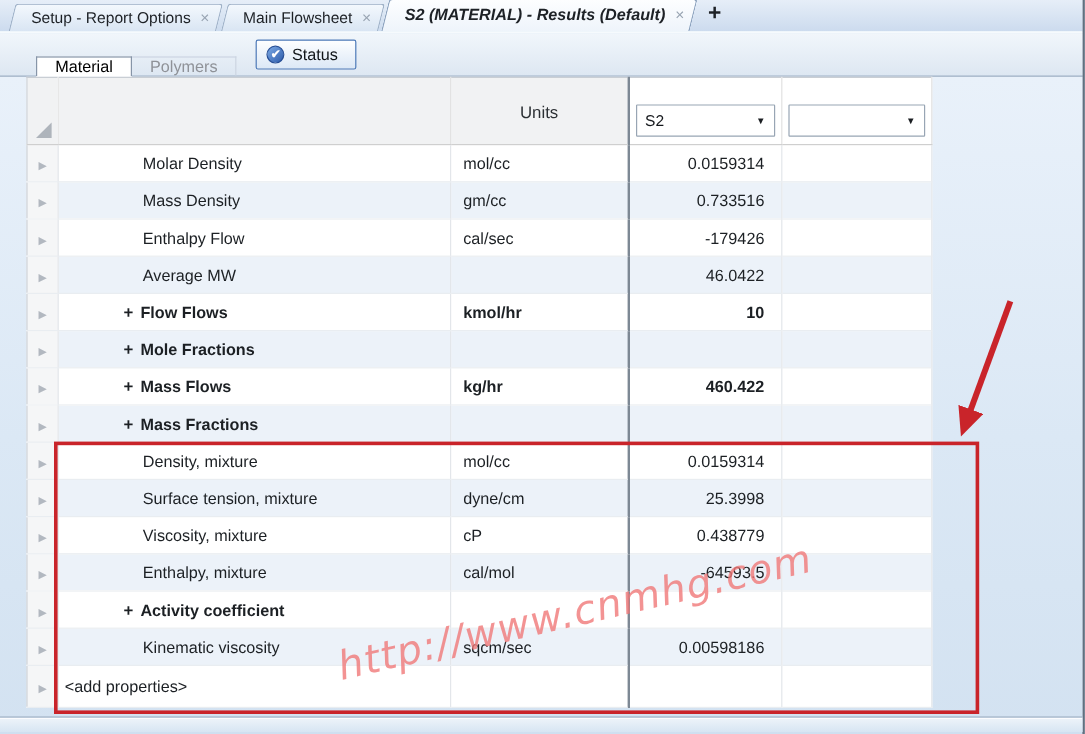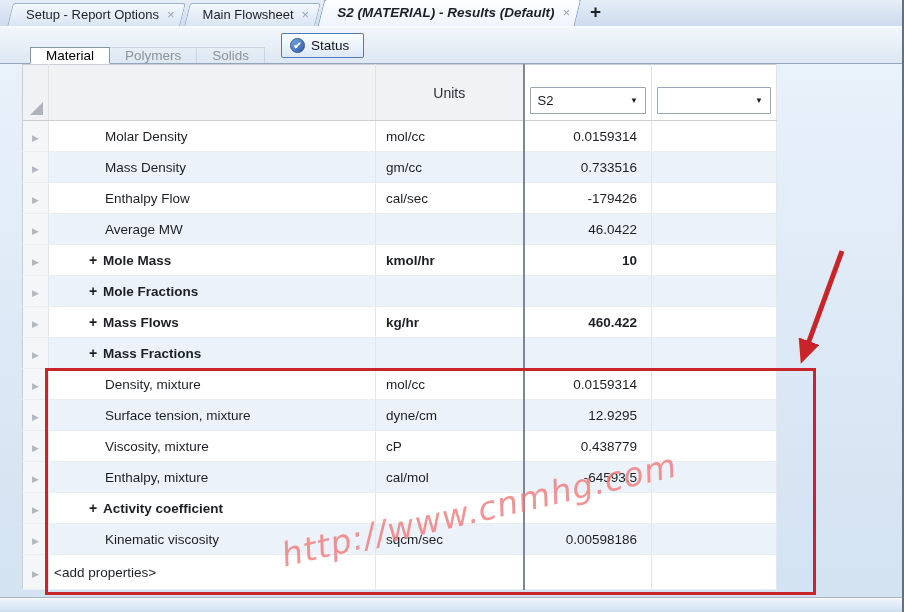--- a/index.html
+++ b/index.html
@@ -69,21 +69,21 @@
     font-size:13px; color:#15181c; border-radius:1px; }
   .dd .caret { font-size:8px; color:#1b1e22; }
 
   .grid tbody td { height:31px; font-size:13.5px; color:#1c2024;
     border-right:1px solid #e3e6ea; border-bottom:1px solid #e9edf1; }
   tr.alt td { background:#ecf2f9; }
   td.rowhdr { background:#f5f6f7; border-right:1px solid #d0d3d8;
     border-bottom:1px solid #dbdee2; text-align:center; }
   tr.alt td.rowhdr { background:#f5f6f7; }
   .row-arrow { color:#b2b8c0; font-size:9px; }
-  td.name { padding-left:56px; }
+  td.name { padding-left:70px; }
   td.units { padding-left:10px; }
   td.value { text-align:right; padding-right:14px; }
   tr.group td.name, tr.group td.units, tr.group td.value { font-weight:bold; }
   .plus { display:inline-block; width:14px; margin-left:-16px; font-weight:900;
     font-size:14px; }
   tr.addrow td { height:35px; }
   td.addlink { padding-left:5px; color:#1d6d8d; font-size:13.5px; }
 
   
   .watermark { position:absolute; left:282px; top:536px; width:430px;
@@ -113,21 +113,20 @@
       <span class="tab-bg"></span>
       <span class="tab-label">S2 (MATERIAL) - Results (Default)</span>
       <span class="tab-close">×</span>
     </div>
     <div class="newtab">+</div>
   </div>
 
   <div class="subtabbar">
     <div class="subtab active">Material</div>
     <div class="subtab">Polymers</div>
-    <div class="subtab">Solids</div>
     <div class="status-btn">
       <span class="status-icon">✔</span>
       <span>Status</span>
     </div>
   </div>
 
   <div class="content">
 
     <table class="grid">
       <colgroup>
@@ -201,21 +200,21 @@
     </td>
     <td class="units"></td>
     <td class="value col-s2">46.0422</td>
     <td></td>
   </tr>
           <tr class="group">
     <td class="rowhdr">
       <span class="row-arrow">▶</span>
     </td>
     <td class="name">
-      <span class="plus">+</span><span>Mole Mass</span>
+      <span class="plus">+</span><span>Flow Flows</span>
     </td>
     <td class="units">kmol/hr</td>
     <td class="value col-s2">10</td>
     <td></td>
   </tr>
           <tr class="alt group">
     <td class="rowhdr">
       <span class="row-arrow">▶</span>
     </td>
     <td class="name">
@@ -259,21 +258,21 @@
     <td></td>
   </tr>
           <tr class="alt">
     <td class="rowhdr">
       <span class="row-arrow">▶</span>
     </td>
     <td class="name">
       <span>Surface tension, mixture</span>
     </td>
     <td class="units">dyne/cm</td>
-    <td class="value col-s2">12.9295</td>
+    <td class="value col-s2">25.3998</td>
     <td></td>
   </tr>
           <tr>
     <td class="rowhdr">
       <span class="row-arrow">▶</span>
     </td>
     <td class="name">
       <span>Viscosity, mixture</span>
     </td>
     <td class="units">cP</td>

